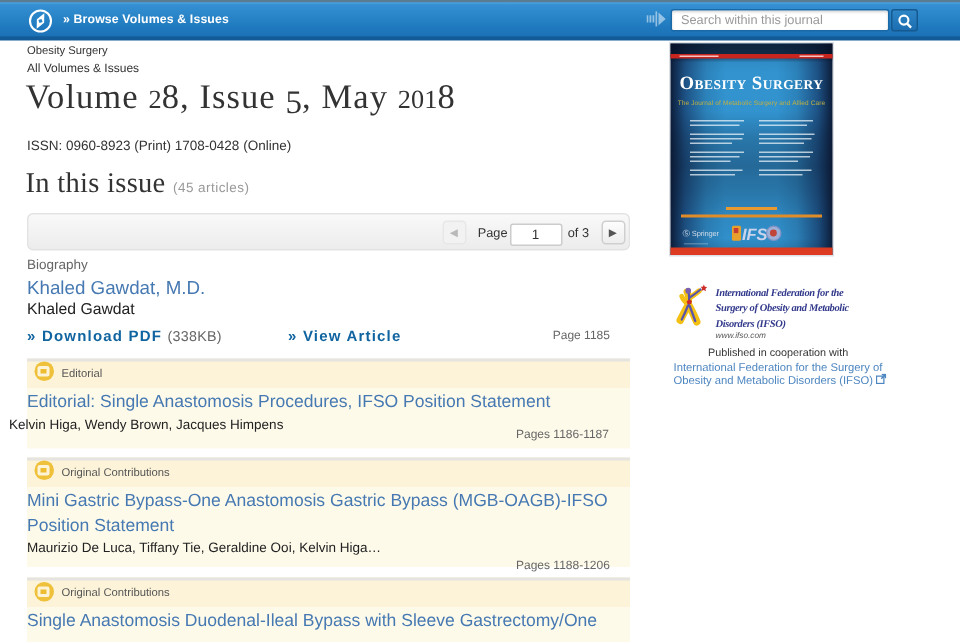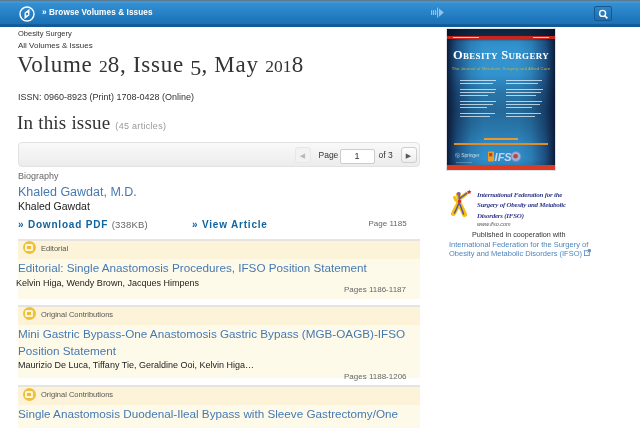--- a/index.html
+++ b/index.html
@@ -103,20 +103,21 @@
 
   <svg id="srcharrow" width="13" height="11" viewBox="0 0 13 11">
     <g fill="#d7eaf8" opacity=".62">
       <rect x="0" y="3.2" width="1.2" height="4.8"></rect>
       <rect x="2" y="3.2" width="1.2" height="4.8"></rect>
       <rect x="4" y="3.2" width="1.2" height="4.8"></rect>
       <rect x="6" y="0.6" width="1.1" height="10"></rect>
       <polygon points="8,1.4 12.8,5.6 8,9.8"></polygon>
     </g>
   </svg>
+  <div id="srchinput">Search within this journal</div>
   <div id="srchbtn">
     <svg width="11" height="11" viewBox="0 0 11 11">
       <circle cx="4.6" cy="4.4" r="3" fill="none" stroke="#fff" stroke-width="1.4"></circle>
       <line x1="6.9" y1="6.9" x2="9.4" y2="9.4" stroke="#fff" stroke-width="1.6"></line>
     </svg>
   </div>
 </div>
 
 <div class="crumb" style="top:29px; font-size:7.5px;">Obesity Surgery</div>
 <div class="crumb" style="top:40.5px; font-size:8px;">All Volumes &amp; Issues</div>
@@ -138,21 +139,21 @@
 <div class="abs act" style="left:18px; top:218.5px;">» Download PDF <span class="kb">(338KB)</span></div>
 <div class="abs act" style="left:192px; top:218.5px;">» View Article</div>
 <div class="pages" style="left:368.5px; top:219px;">Page 1185</div>
 
 <div class="band" style="top:238.5px;">
     <div class="ic"></div>
     <span class="sl">Editorial</span>
   </div>
 <div class="row" style="top:259px; height:40px;"></div>
 <a class="title abs" style="left:18px; top:261px;">Editorial: Single Anastomosis Procedures, IFSO Position Statement</a>
-<div class="abs authors" style="left:16px; top:277.5px;">Kelvin Higa, Wendy Brown, Jacques Himpens</div>
+<div class="abs authors" style="left:6px; top:277.5px;">Kelvin Higa, Wendy Brown, Jacques Himpens</div>
 <div class="pages" style="left:344px; top:285px;">Pages 1186-1187</div>
 
 <div class="band" style="top:304.5px;">
     <div class="ic"></div>
     <span class="sl">Original Contributions</span>
   </div>
 <div class="row" style="top:324.5px; height:53.5px;"></div>
 <a class="title abs" style="left:18px; top:326px; width:402px; line-height:16.5px; display:block;">Mini Gastric Bypass-One Anastomosis Gastric Bypass (MGB-OAGB)-IFSO Position Statement</a>
 <div class="abs authors" style="left:18px; top:359.5px;">Maurizio De Luca, Tiffany Tie, Geraldine Ooi, Kelvin Higa…</div>
 <div class="pages" style="left:344px; top:372px;">Pages 1188-1206</div>

